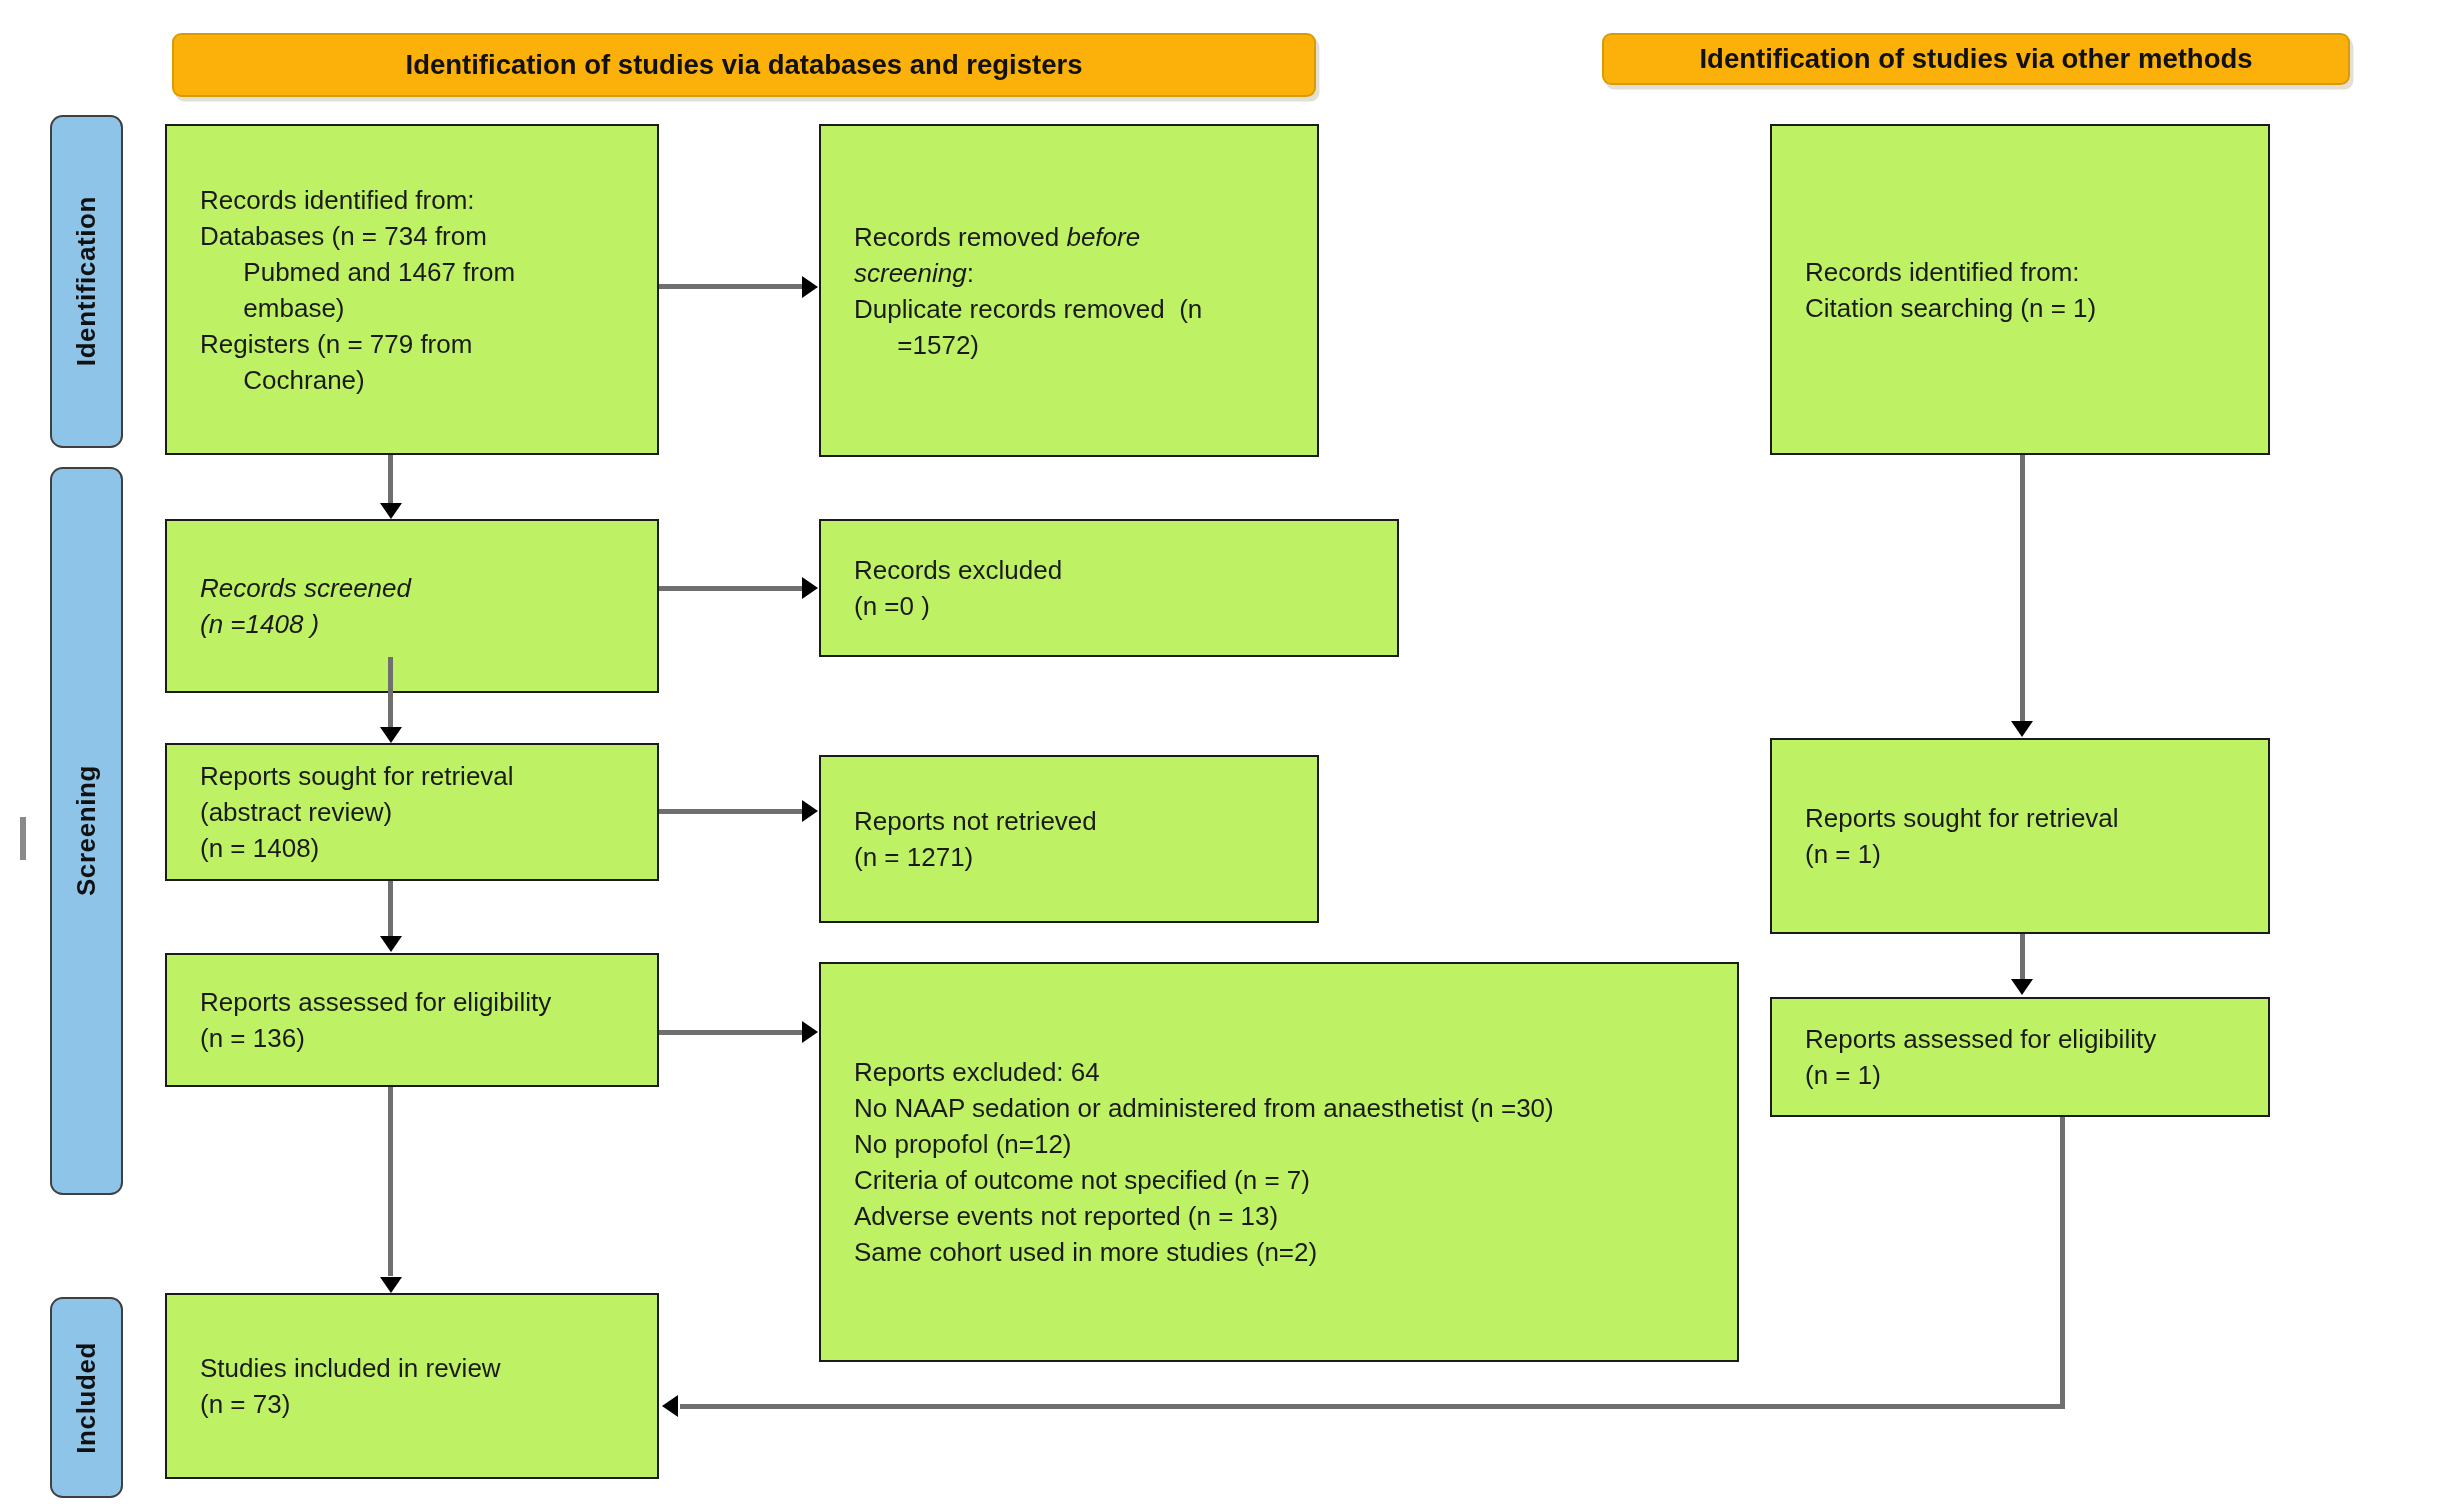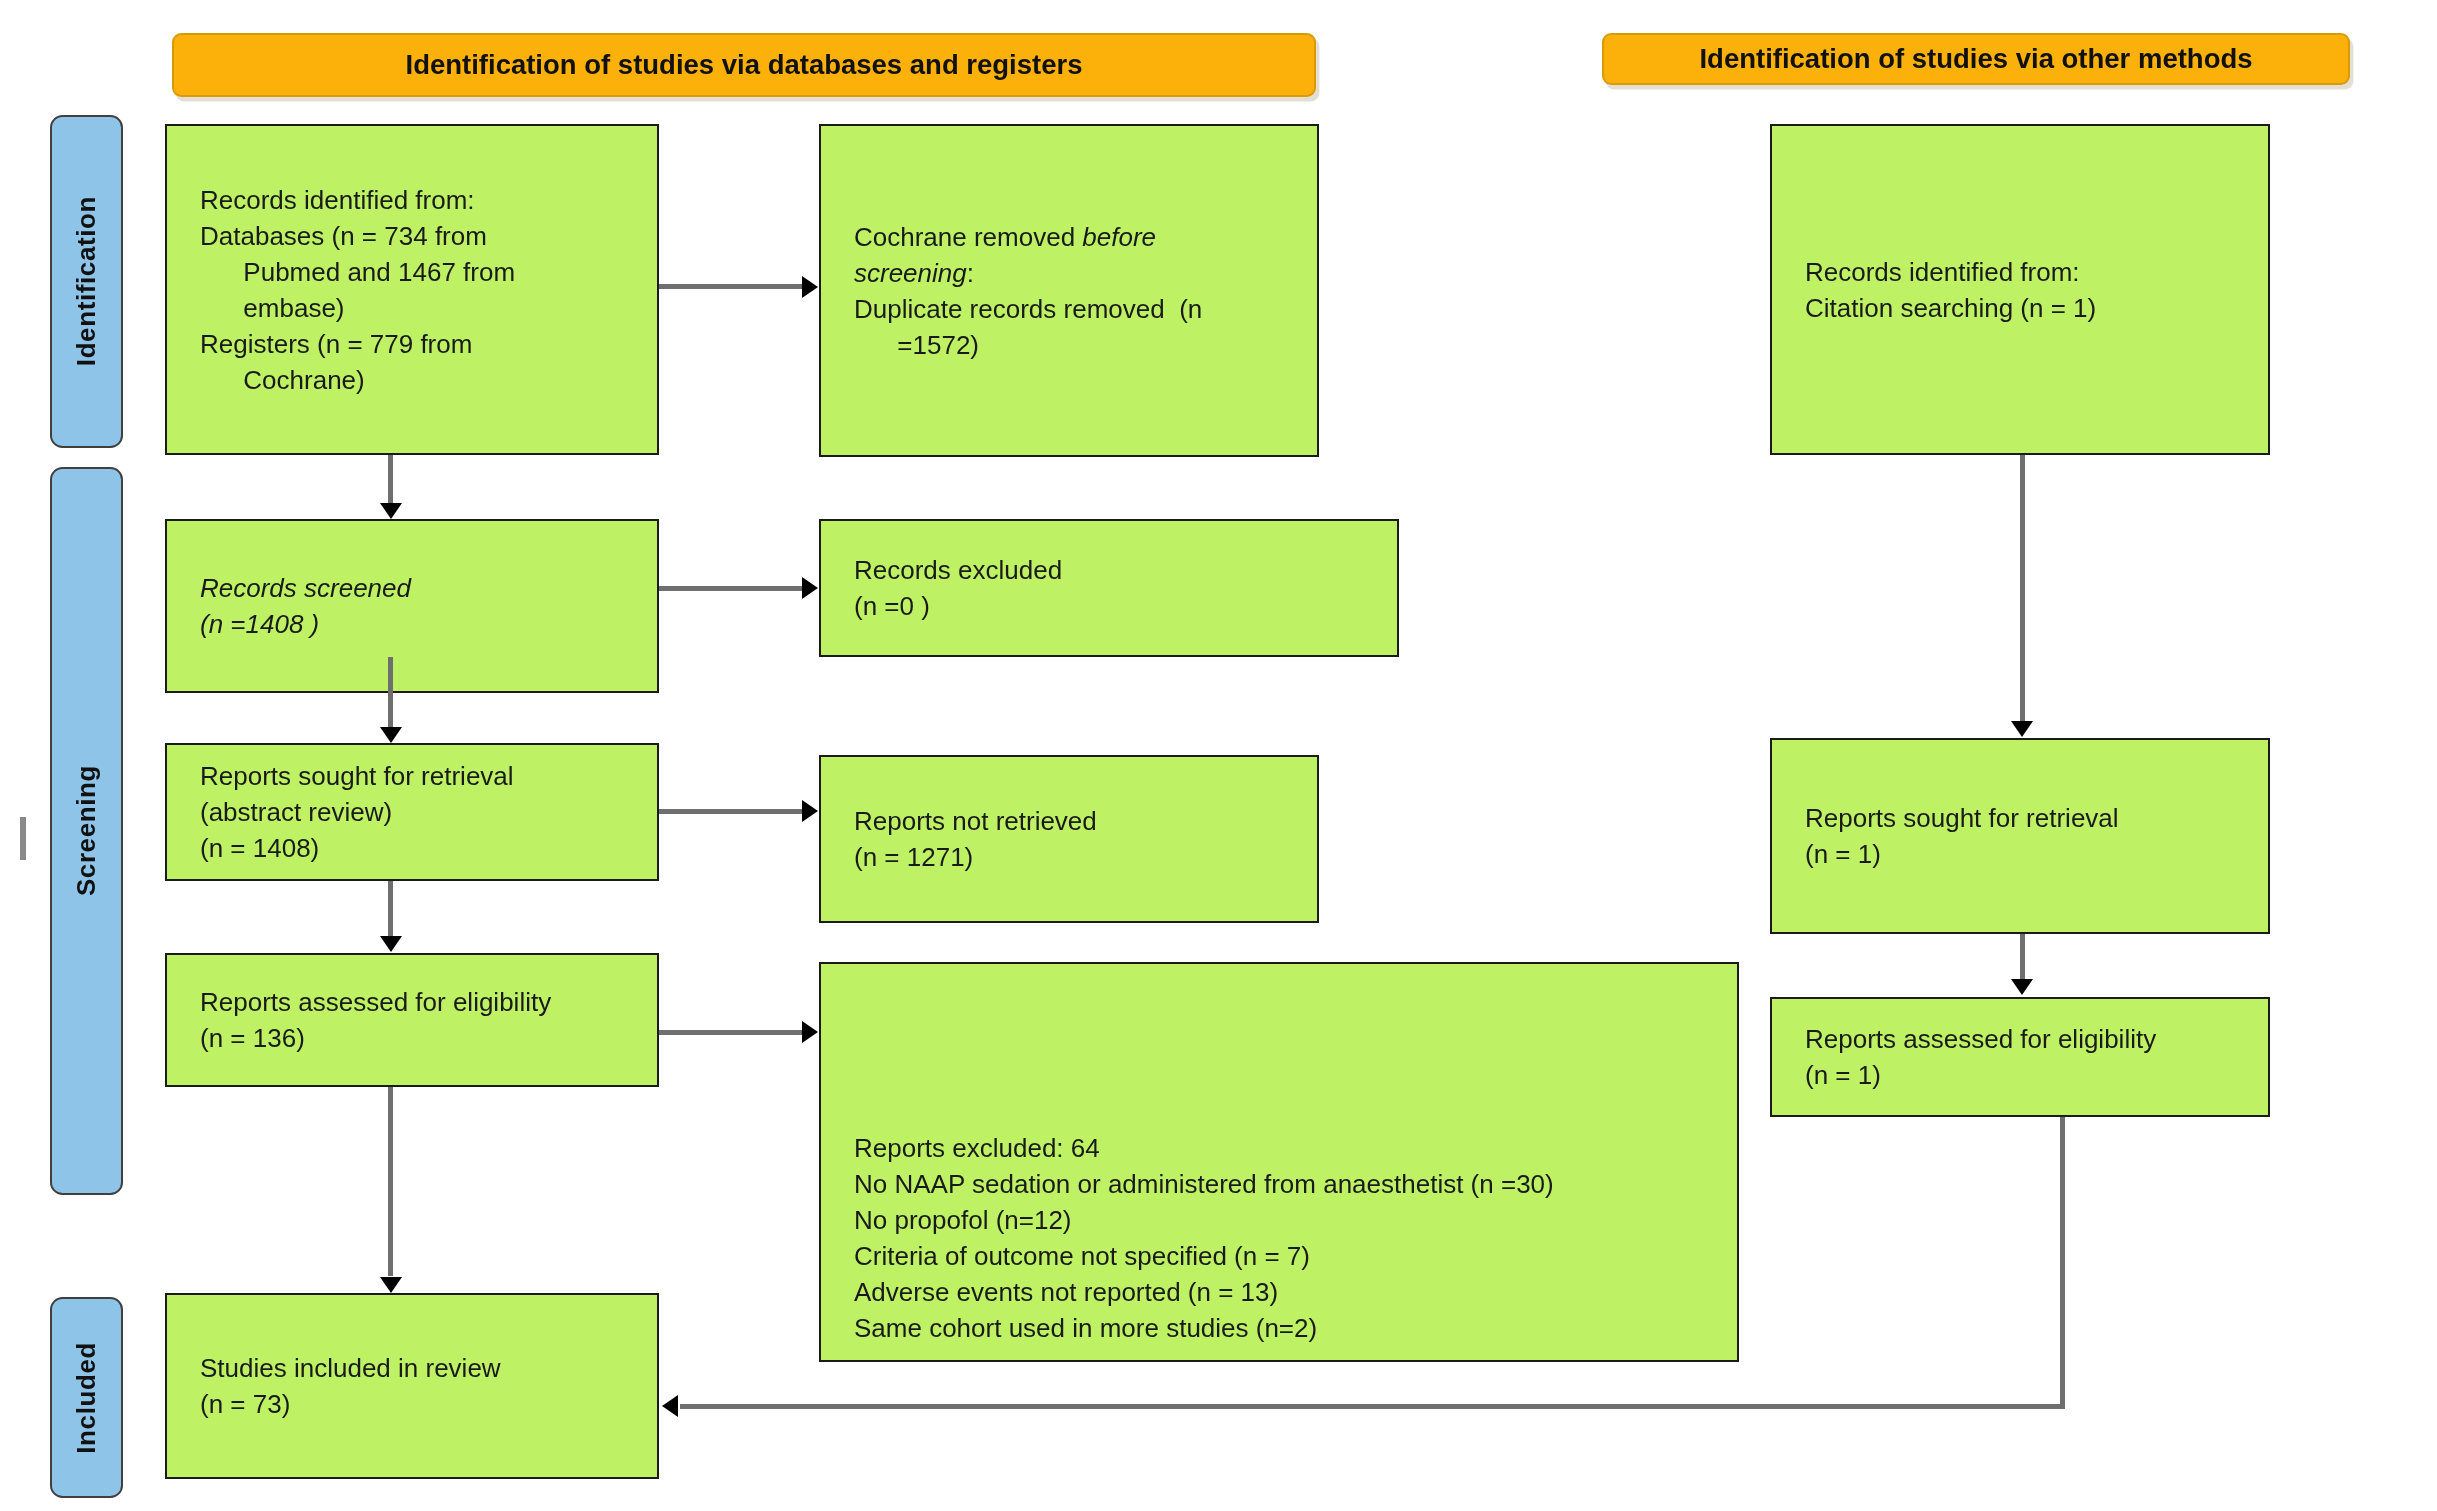--- a/index.html
+++ b/index.html
@@ -83,21 +83,21 @@
   #side-included{left:50px;top:1297px;width:73px;height:201px;}
 
   #box-records-identified{left:165px;top:124px;width:494px;height:331px;}
   #box-records-removed{left:819px;top:124px;width:500px;height:333px;}
   #box-citation-identified{left:1770px;top:124px;width:500px;height:331px;}
   #box-records-screened{left:165px;top:519px;width:494px;height:174px;font-style:italic;}
   #box-records-excluded{left:819px;top:519px;width:580px;height:138px;}
   #box-reports-sought{left:165px;top:743px;width:494px;height:138px;}
   #box-reports-not-retrieved{left:819px;top:755px;width:500px;height:168px;}
   #box-reports-assessed{left:165px;top:953px;width:494px;height:134px;}
-  #box-reports-excluded{left:819px;top:962px;width:920px;height:400px;align-items:flex-end;}
+  #box-reports-excluded{left:819px;top:962px;width:920px;height:400px;}
   #box-citation-sought{left:1770px;top:738px;width:500px;height:196px;}
   #box-citation-assessed{left:1770px;top:997px;width:500px;height:120px;}
   #box-studies-included{left:165px;top:1293px;width:494px;height:186px;}
 </style>
 </head>
 <body>
 
 <div id="page">
 
   <div class="hdr" id="hdr-databases">
@@ -139,21 +139,21 @@
   <div class="box" id="box-reports-assessed">
     <span class="txt">Reports assessed for eligibility
 (n = 136)</span>
   </div>
   <div class="box" id="box-studies-included">
     <span class="txt">Studies included in review
 (n = 73)</span>
   </div>
 
   <div class="box" id="box-records-removed">
-    <span class="txt"><span>Cochrane removed </span><span class="italic">before
+    <span class="txt"><span>Records removed </span><span class="italic">before
 screening</span><span>:
 Duplicate records removed  (n
       =1572)</span></span>
   </div>
   <div class="box" id="box-records-excluded">
     <span class="txt">Records excluded
 (n =0 )</span>
   </div>
   <div class="box" id="box-reports-not-retrieved">
     <span class="txt">Reports not retrieved

